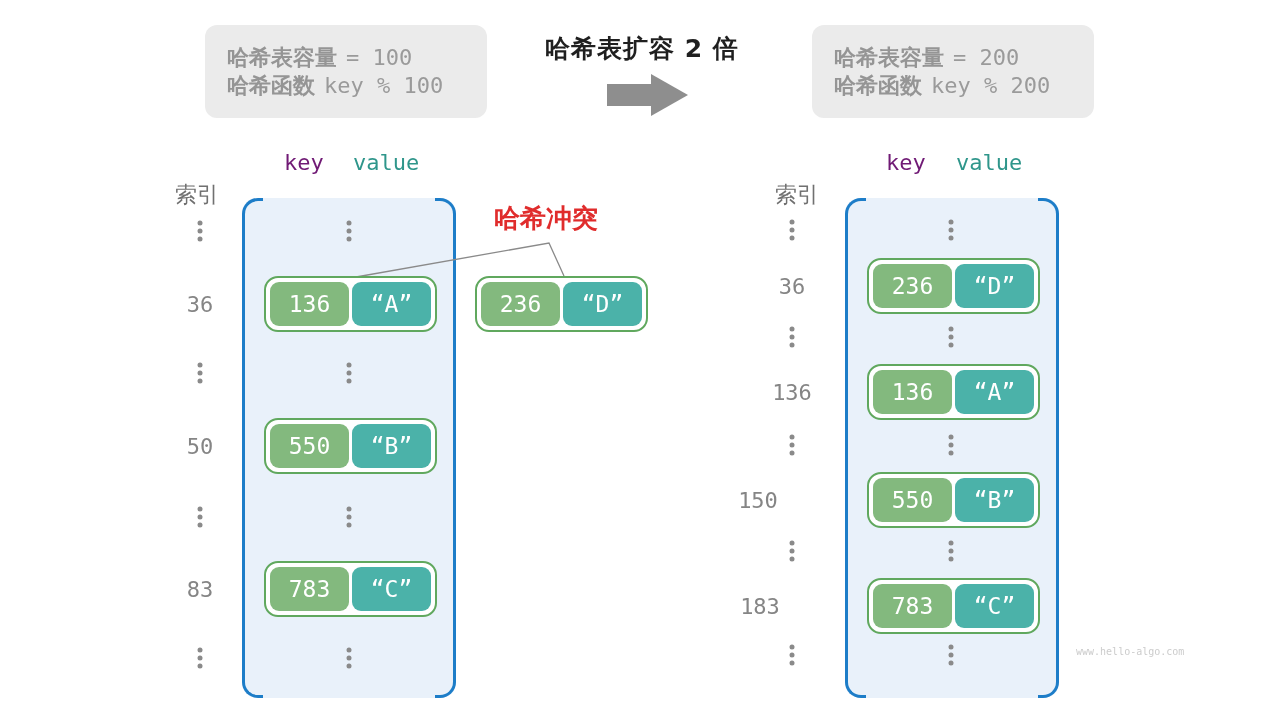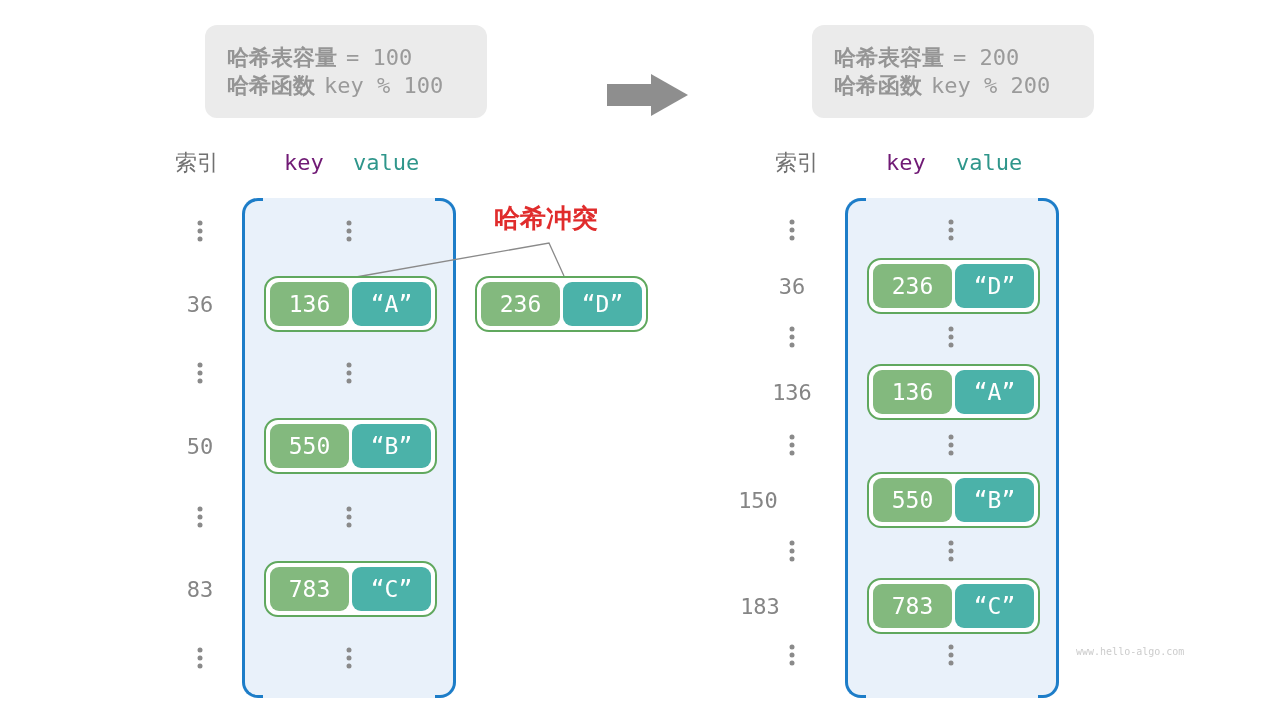--- a/index.html
+++ b/index.html
@@ -22,21 +22,21 @@
 
   
   .expand-title {
     position:absolute; left:545px; top:32px; width:200px;
     font-size:25px; font-weight:bold; color:#1f1f1f; letter-spacing:1px;
     white-space:nowrap;
   }
   .arrow-wrap { position:absolute; left:607px; top:73px; width:82px; height:44px; }
 
   
-  .hdr-index { position:absolute; font-size:22px; color:#707070; }
+  .hdr-index { position:absolute; font-size:22px; color:#707070;margin-top:32px; }
   .hdr-key   { position:absolute; font-size:22px; color:#701a75;
                font-family:"DejaVu Sans Mono","Liberation Mono",monospace; }
   .hdr-value { position:absolute; font-size:22px; color:#2f968b;
                font-family:"DejaVu Sans Mono","Liberation Mono",monospace; }
 
   
   .bucket {
     position:absolute; width:214px; height:500px;
     background:#e9f1fa; border-radius:15px;
   }
@@ -108,20 +108,21 @@
     <div class="info-line">
       <span class="lbl">哈希表容量</span>
       <span class="val">= 200</span>
     </div>
     <div class="info-line">
       <span class="lbl">哈希函数</span>
       <span class="val">key % 200</span>
     </div>
   </div>
 
+  <div class="expand-title">哈希表扩容 2 倍</div>
   <div class="arrow-wrap">
     <svg width="82" height="44" viewBox="0 0 82 44">
       <rect x="0" y="11" width="44" height="22" fill="#8e8e8e"></rect>
       <polygon points="44,1 81,22 44,43" fill="#8e8e8e"></polygon>
     </svg>
   </div>
 
   <div class="hdr-index" style="left:175px; top:148px;">索引</div>
   <div class="hdr-key" style="left:284px; top:150px;">key</div>
   <div class="hdr-value" style="left:353px; top:150px;">value</div>

